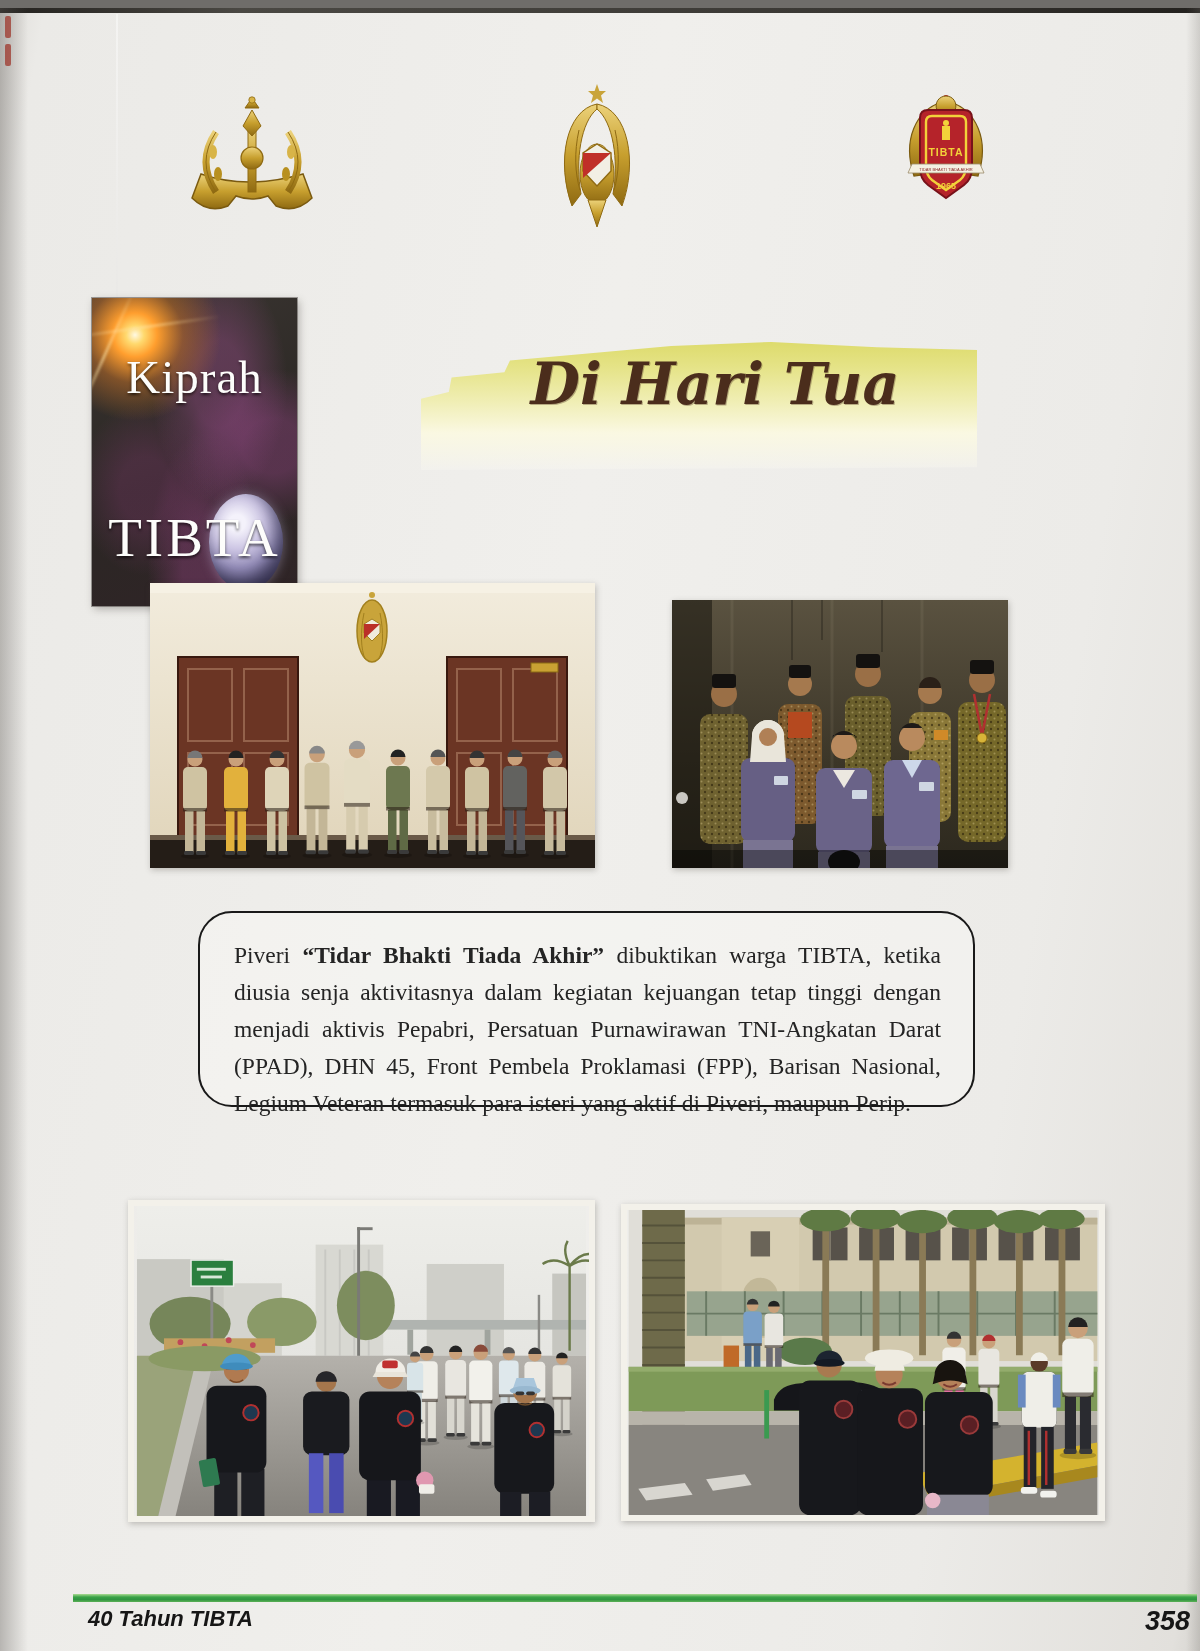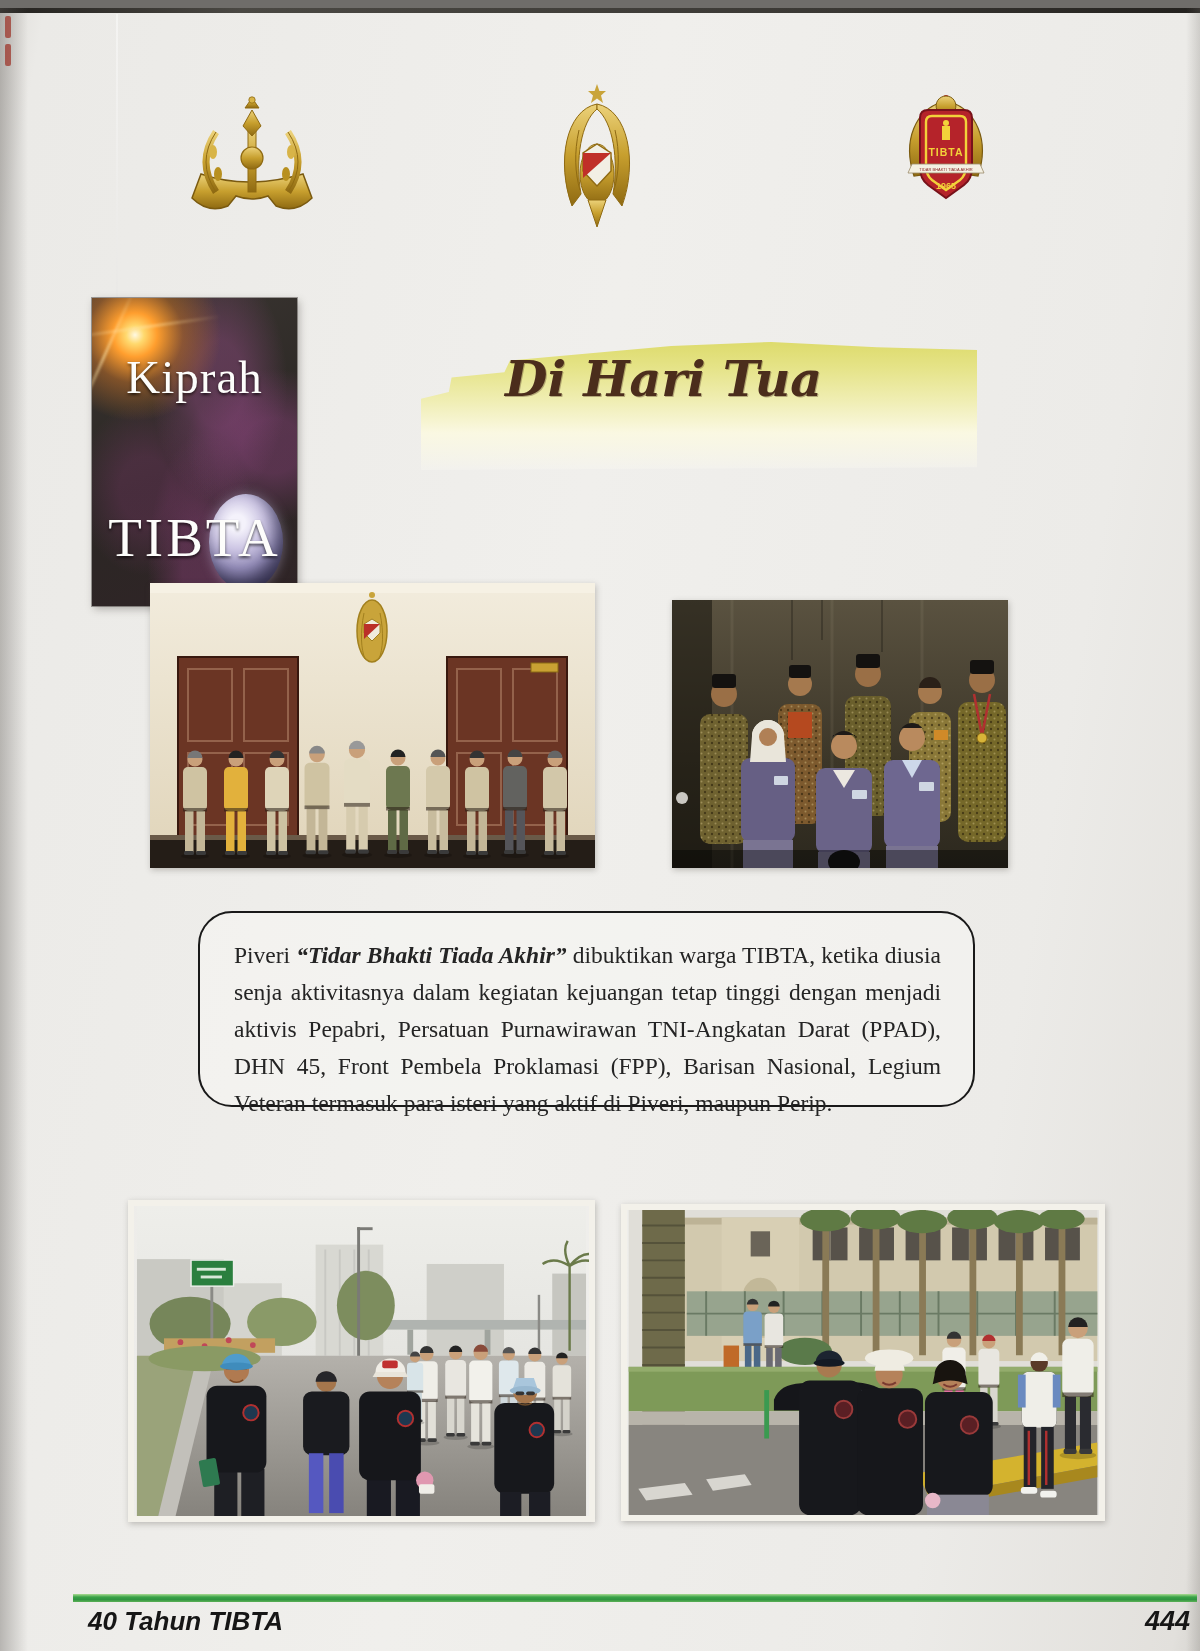--- a/index.html
+++ b/index.html
@@ -28,38 +28,38 @@
   .beam2{left:-30px;top:28px;width:160px;height:3px;background:linear-gradient(90deg,rgba(255,230,170,0),rgba(255,225,160,.5),rgba(255,230,170,0));transform:rotate(-8deg);filter:blur(1px);}
   .globe{right:14px;bottom:16px;width:74px;height:96px;border-radius:50%;
     background:radial-gradient(circle at 38% 30%, #f4f2fb 0 10%, #cdc6e4 32%, #938cb8 56%, #5d577e 80%, #3c3859);
     box-shadow:0 0 12px rgba(205,195,235,.4), inset -6px -10px 16px rgba(20,18,40,.55);}
   .cover-t1{left:0;top:52px;width:100%;text-align:center;font-size:47px;color:#fdfdfb;letter-spacing:1px;text-shadow:0 2px 3px rgba(0,0,0,.65);}
   .cover-t2{left:0;top:208px;width:100%;text-align:center;font-size:55px;color:#fdfdfb;letter-spacing:3px;text-shadow:0 2px 3px rgba(0,0,0,.65);}
   
   .banner{left:421px;top:330px;width:556px;height:132px;
     background:linear-gradient(180deg,#dcda68 0%,#e5e387 22%,#f0eeb4 48%,#faf8e2 72%,rgba(253,252,245,.25) 100%);
     clip-path:polygon(0% 46%,5% 41%,5.5% 30%,15% 26%,16% 17%,45% 6%,63% 3%,82% 7%,100% 9%,100% 98%,0% 100%);}
-  .chapter-title{left:505px;top:342px;width:420px;font-family:"DejaVu Serif","Liberation Serif",serif;
-    font-style:italic;font-weight:bold;font-size:49px;color:#4b2d1c;text-shadow:1px 1px 0 rgba(75,45,28,.35);}
+  .chapter-title{left:505px;top:342px;width:420px;text-align:center;font-family:"DejaVu Serif","Liberation Serif",serif;
+    font-style:italic;font-weight:bold;font-size:57px;color:#4b2d1c;text-shadow:1px 1px 0 rgba(75,45,28,.35);}
   
   figure{margin:0;}
   .photo{box-shadow:1px 2px 6px rgba(70,65,60,.3);}
   .ph1{left:150px;top:575px;width:445px;height:285px;}
   .ph2{left:672px;top:592px;width:336px;height:268px;}
   .ph3{left:128px;top:1192px;width:467px;height:322px;border:6px solid #f3f1ea;box-sizing:border-box;}
   .ph4{left:621px;top:1196px;width:484px;height:317px;border:6px solid #f3f1ea;box-sizing:border-box;}
   .photo svg{display:block;width:100%;height:100%;}
   
   .callout{left:198px;top:903px;width:777px;height:196px;border:2px solid #191919;border-radius:34px;box-sizing:border-box;
     padding:24px 32px 0 34px;background:rgba(252,251,248,.35);}
   .callout p{margin:0;font-size:23.5px;line-height:37px;text-align:justify;color:#242424;}
-  .q{font-weight:bold;font-style:italic;}
+  .q{font-weight:bold;}
   
   .rule{left:73px;top:1586px;width:1124px;height:8px;background:linear-gradient(180deg,#aadb92 0%,#3aa348 38%,#2f9440 68%,#5cb156 100%);}
-  .f-left{left:88px;top:1598px;font-family:"Liberation Sans",sans-serif;font-weight:bold;font-style:italic;font-size:26px;color:#161616;}
+  .f-left{left:88px;top:1598px;font-family:"Liberation Sans",sans-serif;font-weight:bold;font-style:italic;font-size:22px;color:#161616;}
   .f-right{left:1040px;top:1598px;width:150px;text-align:right;font-family:"Liberation Sans",sans-serif;font-weight:bold;font-style:italic;font-size:27px;color:#161616;}
 </style>
 </head>
 <body>
 
 <svg width="0" height="0" style="position:absolute" aria-hidden="true">
   <defs>
     <linearGradient id="gd" x1="0" y1="0" x2="0" y2="1">
       <stop offset="0" stop-color="#ecd27a"></stop>
         <stop offset=".5" stop-color="#c79f2e"></stop>
@@ -490,15 +490,15 @@
         <circle cx="332" cy="172" r="14" fill="#b5825a"></circle>
         <path d="M316 170 a16 15 0 0 1 32 0 l2 10 q-18 -8 -36 0 z" fill="#18140f"></path>
         <path d="M325 180 q7 5 14 0" stroke="#7a3a30" stroke-width="2" fill="none"></path>
         <circle cx="314" cy="300" r="8" fill="#e8b8c8"></circle>
       </g>
     </svg>
   </figure>
 
   <div class="abs rule"></div>
   <div class="abs f-left">40 Tahun TIBTA</div>
-  <div class="abs f-right">444</div>
+  <div class="abs f-right">358</div>
 
 </div>
 
 </body></html>

